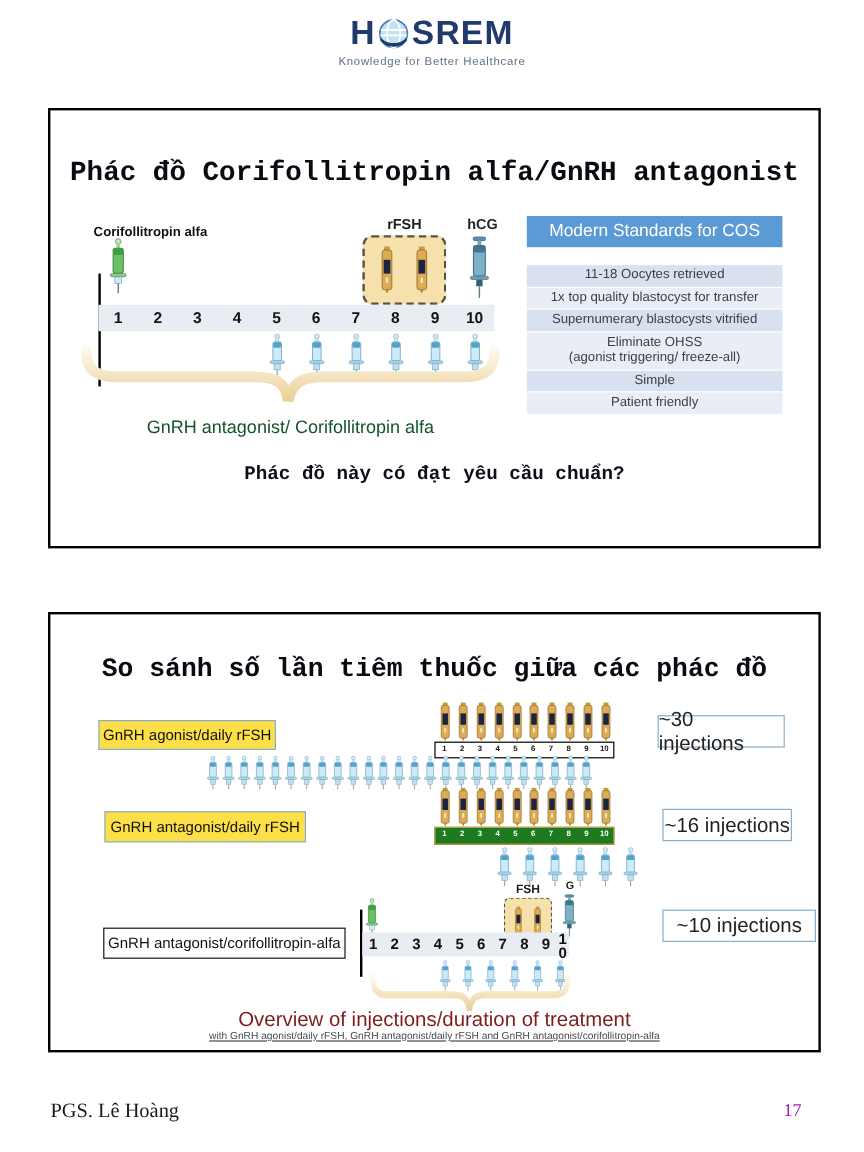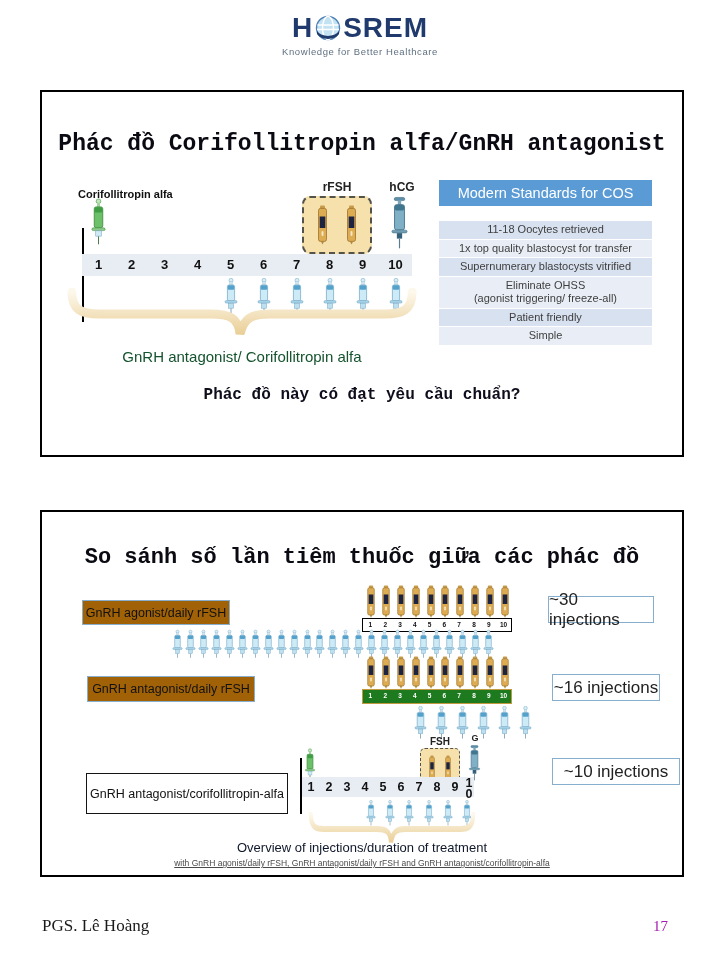--- a/index.html
+++ b/index.html
@@ -48,54 +48,54 @@
     padding:2px 2px;line-height:13.5px;white-space:pre-line;}
   .cos-rows .cos-row:nth-child(odd){background:#d8e1ef;}
   
   .pen-row{display:flex;justify-content:space-between;}
   .pen-row svg{position:static;}
   .row1-pens{left:323px;top:73px;width:146px;height:33px;}
   .row1-pens svg,.row2-pens svg{width:12px;height:33px;}
   .numstrip{left:320px;top:106px;width:150px;height:14px;background:#fff;border:1.5px solid #000;
     display:flex;}
   .numstrip .day{position:static;flex:1;text-align:center;font-size:6.5px;font-weight:bold;line-height:11px;color:#111;}
-  .label-box{border:1.5px solid #87aecd;background:#a16207;font-size:12.5px;color:#111;
+  .label-box{border:1.5px solid #87aecd;background:#fde047;font-size:12.5px;color:#111;
     display:flex;align-items:center;justify-content:center;text-align:center;}
   .inj-box{border:1.5px solid #87aecd;background:#fff;font-size:17px;color:#222;
     display:flex;align-items:center;justify-content:center;}
   .row1-label{left:40px;top:88px;width:148px;height:25px;}
   .row1-inj{left:506px;top:84px;width:106px;height:27px;}
   .row1-syr{left:130px;top:117px;width:322px;height:30px;display:flex;justify-content:space-between;}
   .row1-syr svg{position:static;width:11px;height:30px;}
   .row2-pens{left:323px;top:144px;width:146px;height:33px;}
   .greenbar{left:320px;top:177px;width:150px;height:15px;background:#1e7a1f;border:1.5px solid #c19a3f;display:flex;}
   .greenbar .day{position:static;flex:1;text-align:center;font-size:6.5px;font-weight:bold;line-height:12px;color:#fff;}
   .row2-label{left:45px;top:164px;width:168px;height:26px;}
   .row2-inj{left:510px;top:162px;width:108px;height:27px;}
   .row2-syr{left:372px;top:194px;width:118px;height:34px;display:flex;justify-content:space-between;}
   .row2-syr svg{position:static;width:13px;height:33px;}
   
-  .row3-label{left:44px;top:261px;width:202px;height:41px;border:1.5px solid #141414;background:#fff;
+  .row3-label{left:44px;top:261px;width:202px;height:26px;border:1.5px solid #141414;background:#fff;
     font-size:12.5px;display:flex;align-items:center;justify-content:center;}
   .row3-inj{left:510px;top:246px;width:128px;height:27px;}
   .mini-vline{left:258px;top:246px;width:1.5px;height:56px;background:#000;}
   .syr-green-2{left:262px;top:236px;width:12px;height:34px;}
   .fsh-label{left:378px;top:224px;width:40px;text-align:center;font-size:10px;font-weight:bold;}
   .minibox{left:378px;top:236px;width:40px;height:38px;background:#f6e0ac;border:1.5px dashed #54534a;
     border-radius:5px;display:flex;align-items:center;justify-content:center;gap:8px;}
   .minibox svg{position:static;width:8px;height:29px;}
   .g-label{left:426px;top:221px;width:14px;text-align:center;font-size:9px;font-weight:bold;}
   .syr-dark-2{left:426px;top:231px;width:13px;height:40px;}
   .mini-tl{left:260px;top:265px;width:172px;height:20px;background:#e8edf4;display:flex;align-items:flex-start;overflow:visible;}
   .mini-tl .day{position:static;flex:1;text-align:center;font-size:12.5px;font-weight:bold;line-height:20px;color:#111;}
   .mini-tl .day:last-child{flex:0 0 10px;word-break:break-all;line-height:11px;padding-top:1px;}
   .row3-syr{left:324px;top:288px;width:106px;height:26px;display:flex;justify-content:space-between;}
   .row3-syr svg{position:static;width:10px;height:26px;}
   .brace2{left:266px;top:300px;width:168px;height:34px;}
-  .s2-caption{left:0;top:328px;width:100%;text-align:center;font-size:13px;color:#0f172a;}
+  .s2-caption{left:0;top:328px;width:100%;text-align:center;font-size:17px;color:#7f1d1d;}
   .s2-subcaption{left:0;top:346px;width:100%;text-align:center;font-size:8.5px;color:#4a4a4a;
     text-decoration:underline;}
   
   .footer-author{position:absolute;left:42px;top:916px;font-family:"Liberation Serif","DejaVu Serif",serif;font-size:17px;color:#1a1a1a;}
   .footer-page{position:absolute;right:52px;top:918px;font-family:"Liberation Serif","DejaVu Serif",serif;font-size:15px;color:#a21caf;}
 </style>
 </head>
 <body>
 
 <div>
@@ -258,23 +258,23 @@
       <div class="cos-rows">
   <div class="cos-row">11-18 Oocytes retrieved</div>
 
   <div class="cos-row">1x top quality blastocyst for transfer</div>
 
   <div class="cos-row">Supernumerary blastocysts vitrified</div>
 
   <div class="cos-row">Eliminate OHSS
 (agonist triggering/ freeze-all)</div>
 
+  <div class="cos-row">Simple</div>
+
   <div class="cos-row">Patient friendly</div>
-
-  <div class="cos-row">Simple</div>
 </div>
     </aside>
 
     <div class="s1-question serif">Phác đồ này có đạt yêu cầu chuẩn?</div>
   </section>
 
   <section class="slide slide2">
     <h1 class="s-title serif">So sánh số lần tiêm thuốc giữa các phác đồ</h1>
 
     <div class="pen-row row1-pens">

